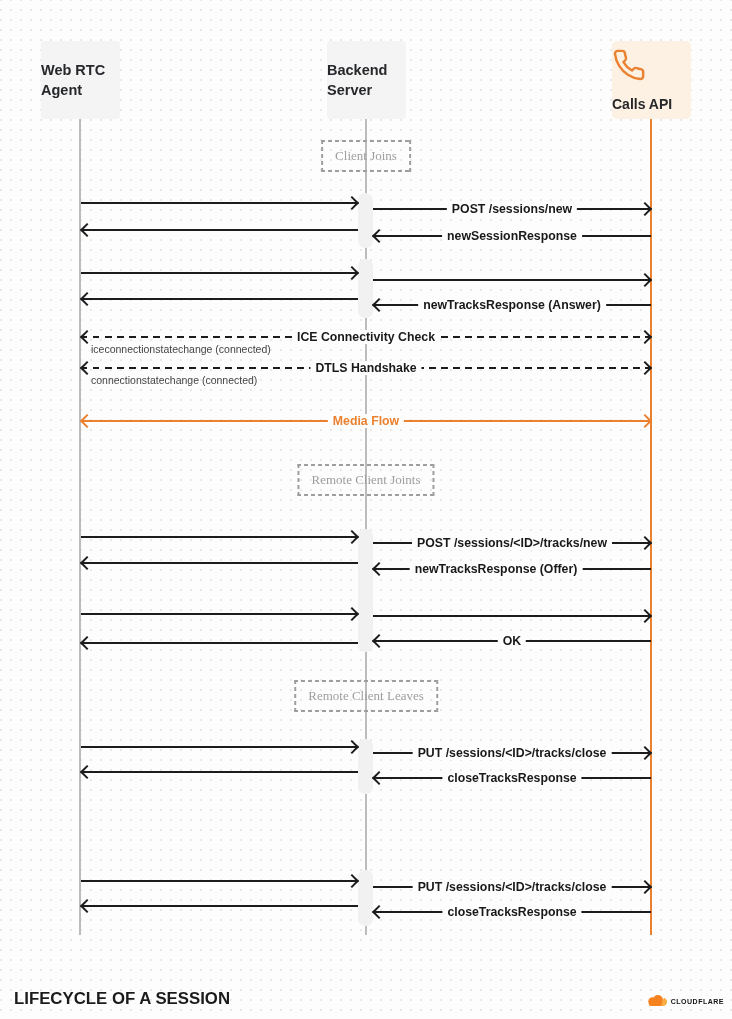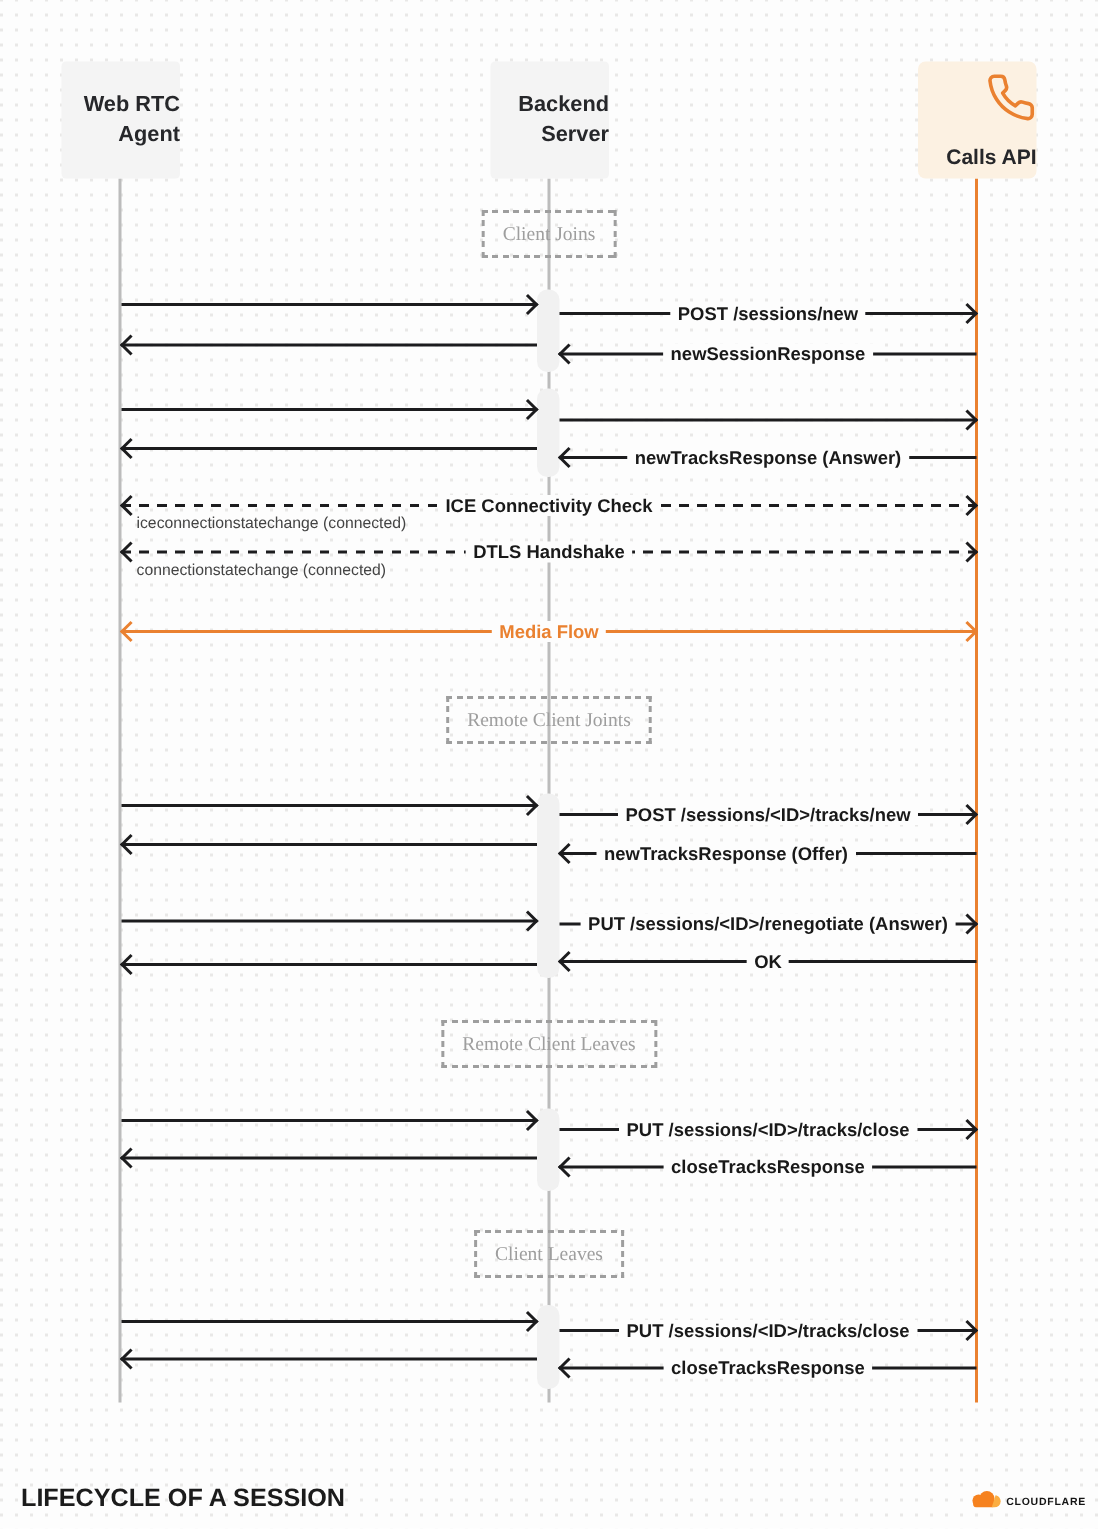--- a/index.html
+++ b/index.html
@@ -5,21 +5,21 @@
   html,body{margin:0;padding:0;}
   .page{position:relative;width:732px;height:1019px;overflow:hidden;
     background-color:#fdfdfd;
     background-image:radial-gradient(circle,#e9e8e7 1px,transparent 1.2px);
     background-size:10px 10px;background-position:6px 5px;
     font-family:"Liberation Sans",sans-serif;}
   .lifeline{position:absolute;top:119px;height:816px;width:2px;background:#bcbcbc;z-index:1;}
   .lifeline.orange{background:#ea8130;}
   .bar{position:absolute;left:358px;width:15px;background:#f1f1f1;border-radius:7px;z-index:2;}
   .actor{position:absolute;top:41px;width:79px;height:78px;background:#f4f4f4;border-radius:3px;
-    display:flex;flex-direction:column;align-items:flex-end;justify-content:center;
+    display:flex;flex-direction:column;align-items:flex-start;justify-content:center;
     font-weight:bold;font-size:14.5px;line-height:20px;color:#26272a;text-align:center;z-index:6;}
   .actor.calls{background:#fcf1e2;border-radius:5px;justify-content:flex-start;padding-top:7px;height:71px;font-size:14px;}
   .actor.calls .plabel{margin-top:7px;}
   .sbox{position:absolute;transform:translateX(-50%);left:366px;
     background:
       repeating-linear-gradient(90deg,#9e9e9e 0 4px,transparent 4px 7px) left top/100% 2px no-repeat,
       repeating-linear-gradient(90deg,#9e9e9e 0 4px,transparent 4px 7px) left bottom/100% 2px no-repeat,
       repeating-linear-gradient(0deg,#9e9e9e 0 4px,transparent 4px 7px) left top/2px 100% no-repeat,
       repeating-linear-gradient(0deg,#9e9e9e 0 4px,transparent 4px 7px) right top/2px 100% no-repeat;
     color:#9e9e9e;font-size:13px;padding:8px 14px;white-space:nowrap;z-index:3;font-family:Liberation Serif, serif;}
@@ -67,21 +67,20 @@
       <svg width="34" height="34" viewBox="0 0 24 24" fill="none" stroke="#ea8130" stroke-width="1.7" stroke-linecap="round" stroke-linejoin="round">
         <path d="M22 16.92v3a2 2 0 0 1-2.18 2 19.79 19.79 0 0 1-8.63-3.07 19.5 19.5 0 0 1-6-6 19.79 19.79 0 0 1-3.07-8.67A2 2 0 0 1 4.11 2h3a2 2 0 0 1 2 1.72 12.84 12.84 0 0 0 .7 2.81 2 2 0 0 1-.45 2.11L8.09 9.91a16 16 0 0 0 6 6l1.27-1.27a2 2 0 0 1 2.11-.45 12.84 12.84 0 0 0 2.81.7A2 2 0 0 1 22 16.92z"></path>
       </svg>
     </span>
     <div class="plabel">Calls API</div>
   </div>
 
   <div class="sbox" style="top:140px"><span>Client Joins</span></div>
   <div class="sbox" style="top:680px"><span>Remote Client Leaves</span></div>
   <div class="sbox" style="top:464px"><span>Remote Client Joints</span></div>
-  <div class="sbox" style="top:820px"><span>Client Leaves</span></div>
 
   <div class="ar" style="left:81px;top:202px;width:277px">
       <span class="hr"></span>
     </div>
   <div class="ar" style="left:373px;top:208px;width:278px">
       <span class="hr"></span>
     </div>
   <div class="lbl" style="left:512px;top:209px">POST /sessions/new</div>
   <div class="ar" style="left:373px;top:235px;width:278px">
       <span class="hl"></span>
@@ -127,32 +126,31 @@
   <div class="ar" style="left:81px;top:536px;width:277px">
       <span class="hr"></span>
     </div>
   <div class="ar" style="left:373px;top:542px;width:278px">
       <span class="hr"></span>
     </div>
   <div class="lbl" style="left:512px;top:543px">POST /sessions/&lt;ID&gt;/tracks/new</div>
   <div class="ar" style="left:373px;top:568px;width:278px">
       <span class="hl"></span>
     </div>
-  <div class="lbl" style="left:484px;top:569px">newTracksResponse (Offer)</div>
+  <div class="lbl" style="left:496px;top:569px">newTracksResponse (Offer)</div>
   <div class="ar" style="left:81px;top:562px;width:277px">
       <span class="hl"></span>
     </div>
 
   <div class="ar" style="left:81px;top:613px;width:277px">
       <span class="hr"></span>
     </div>
   <div class="ar" style="left:373px;top:615px;width:278px">
       <span class="hr"></span>
     </div>
-  <div class="lbl" style="left:512px;top:616px">PUT /sessions/&lt;ID&gt;/renegotiate (Answer)</div>
   <div class="ar" style="left:373px;top:640px;width:278px">
       <span class="hl"></span>
     </div>
   <div class="lbl" style="left:512px;top:641px">OK</div>
   <div class="ar" style="left:81px;top:642px;width:277px">
       <span class="hl"></span>
     </div>
 
   <div class="ar" style="left:81px;top:746px;width:277px">
       <span class="hr"></span>

